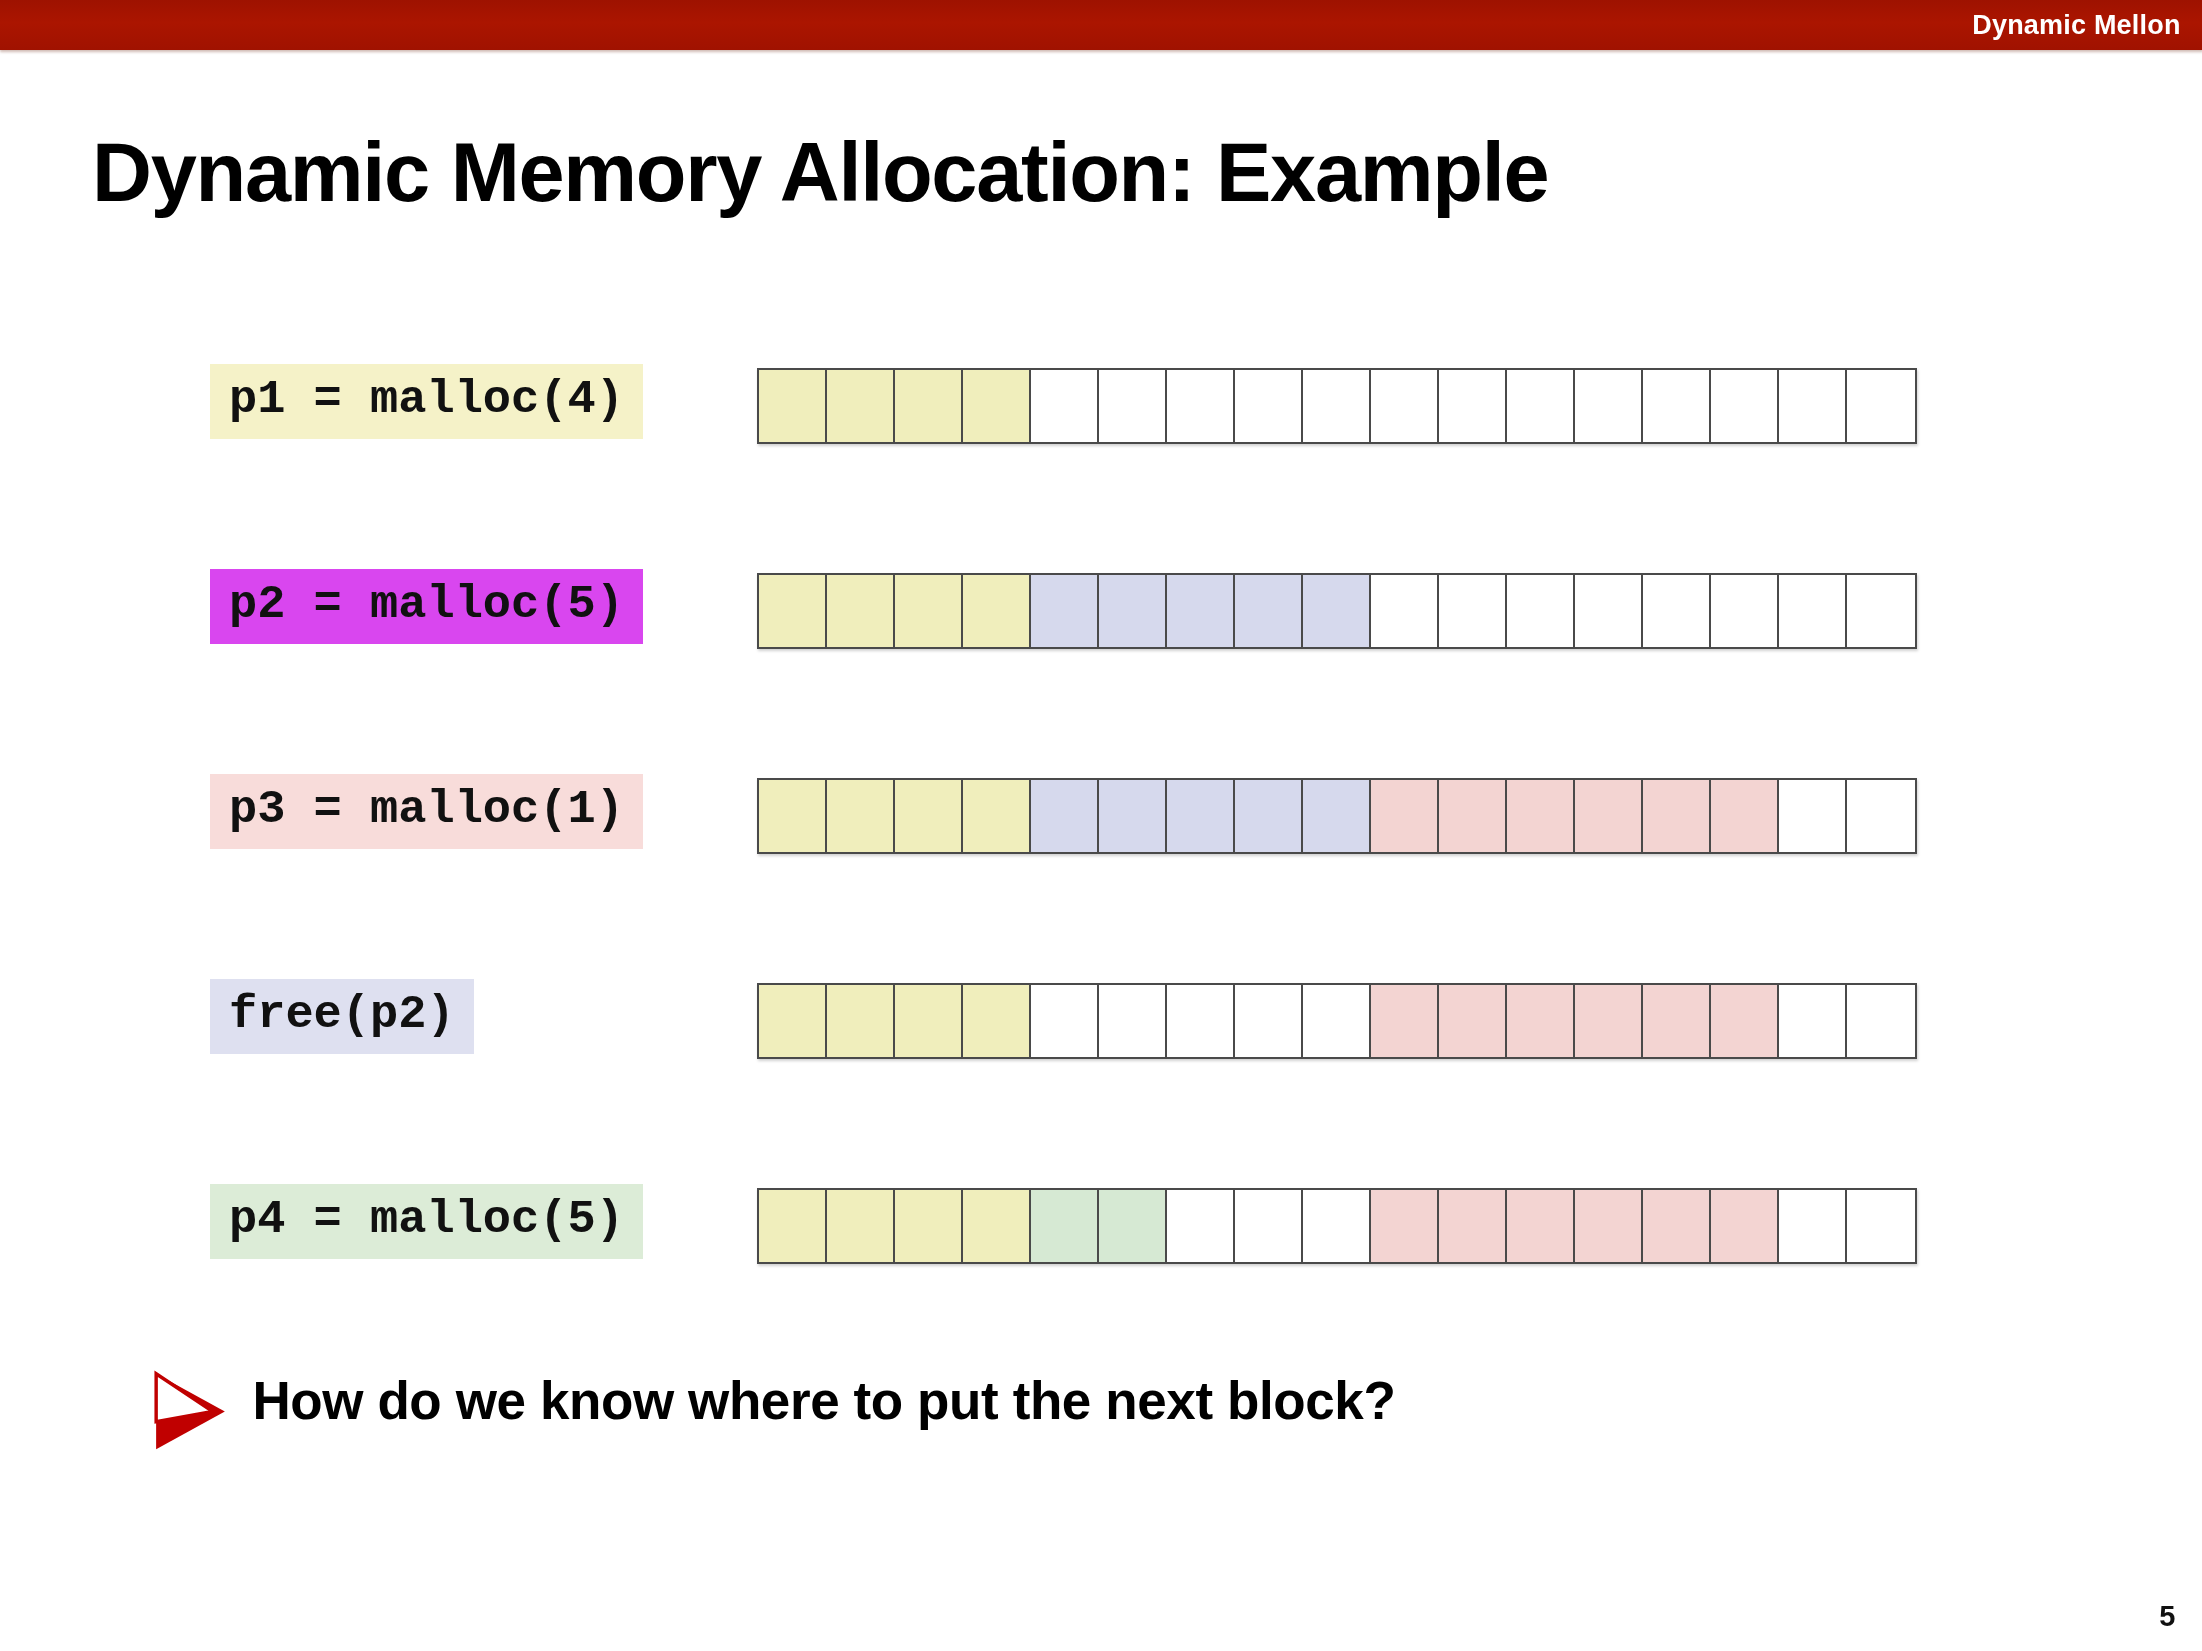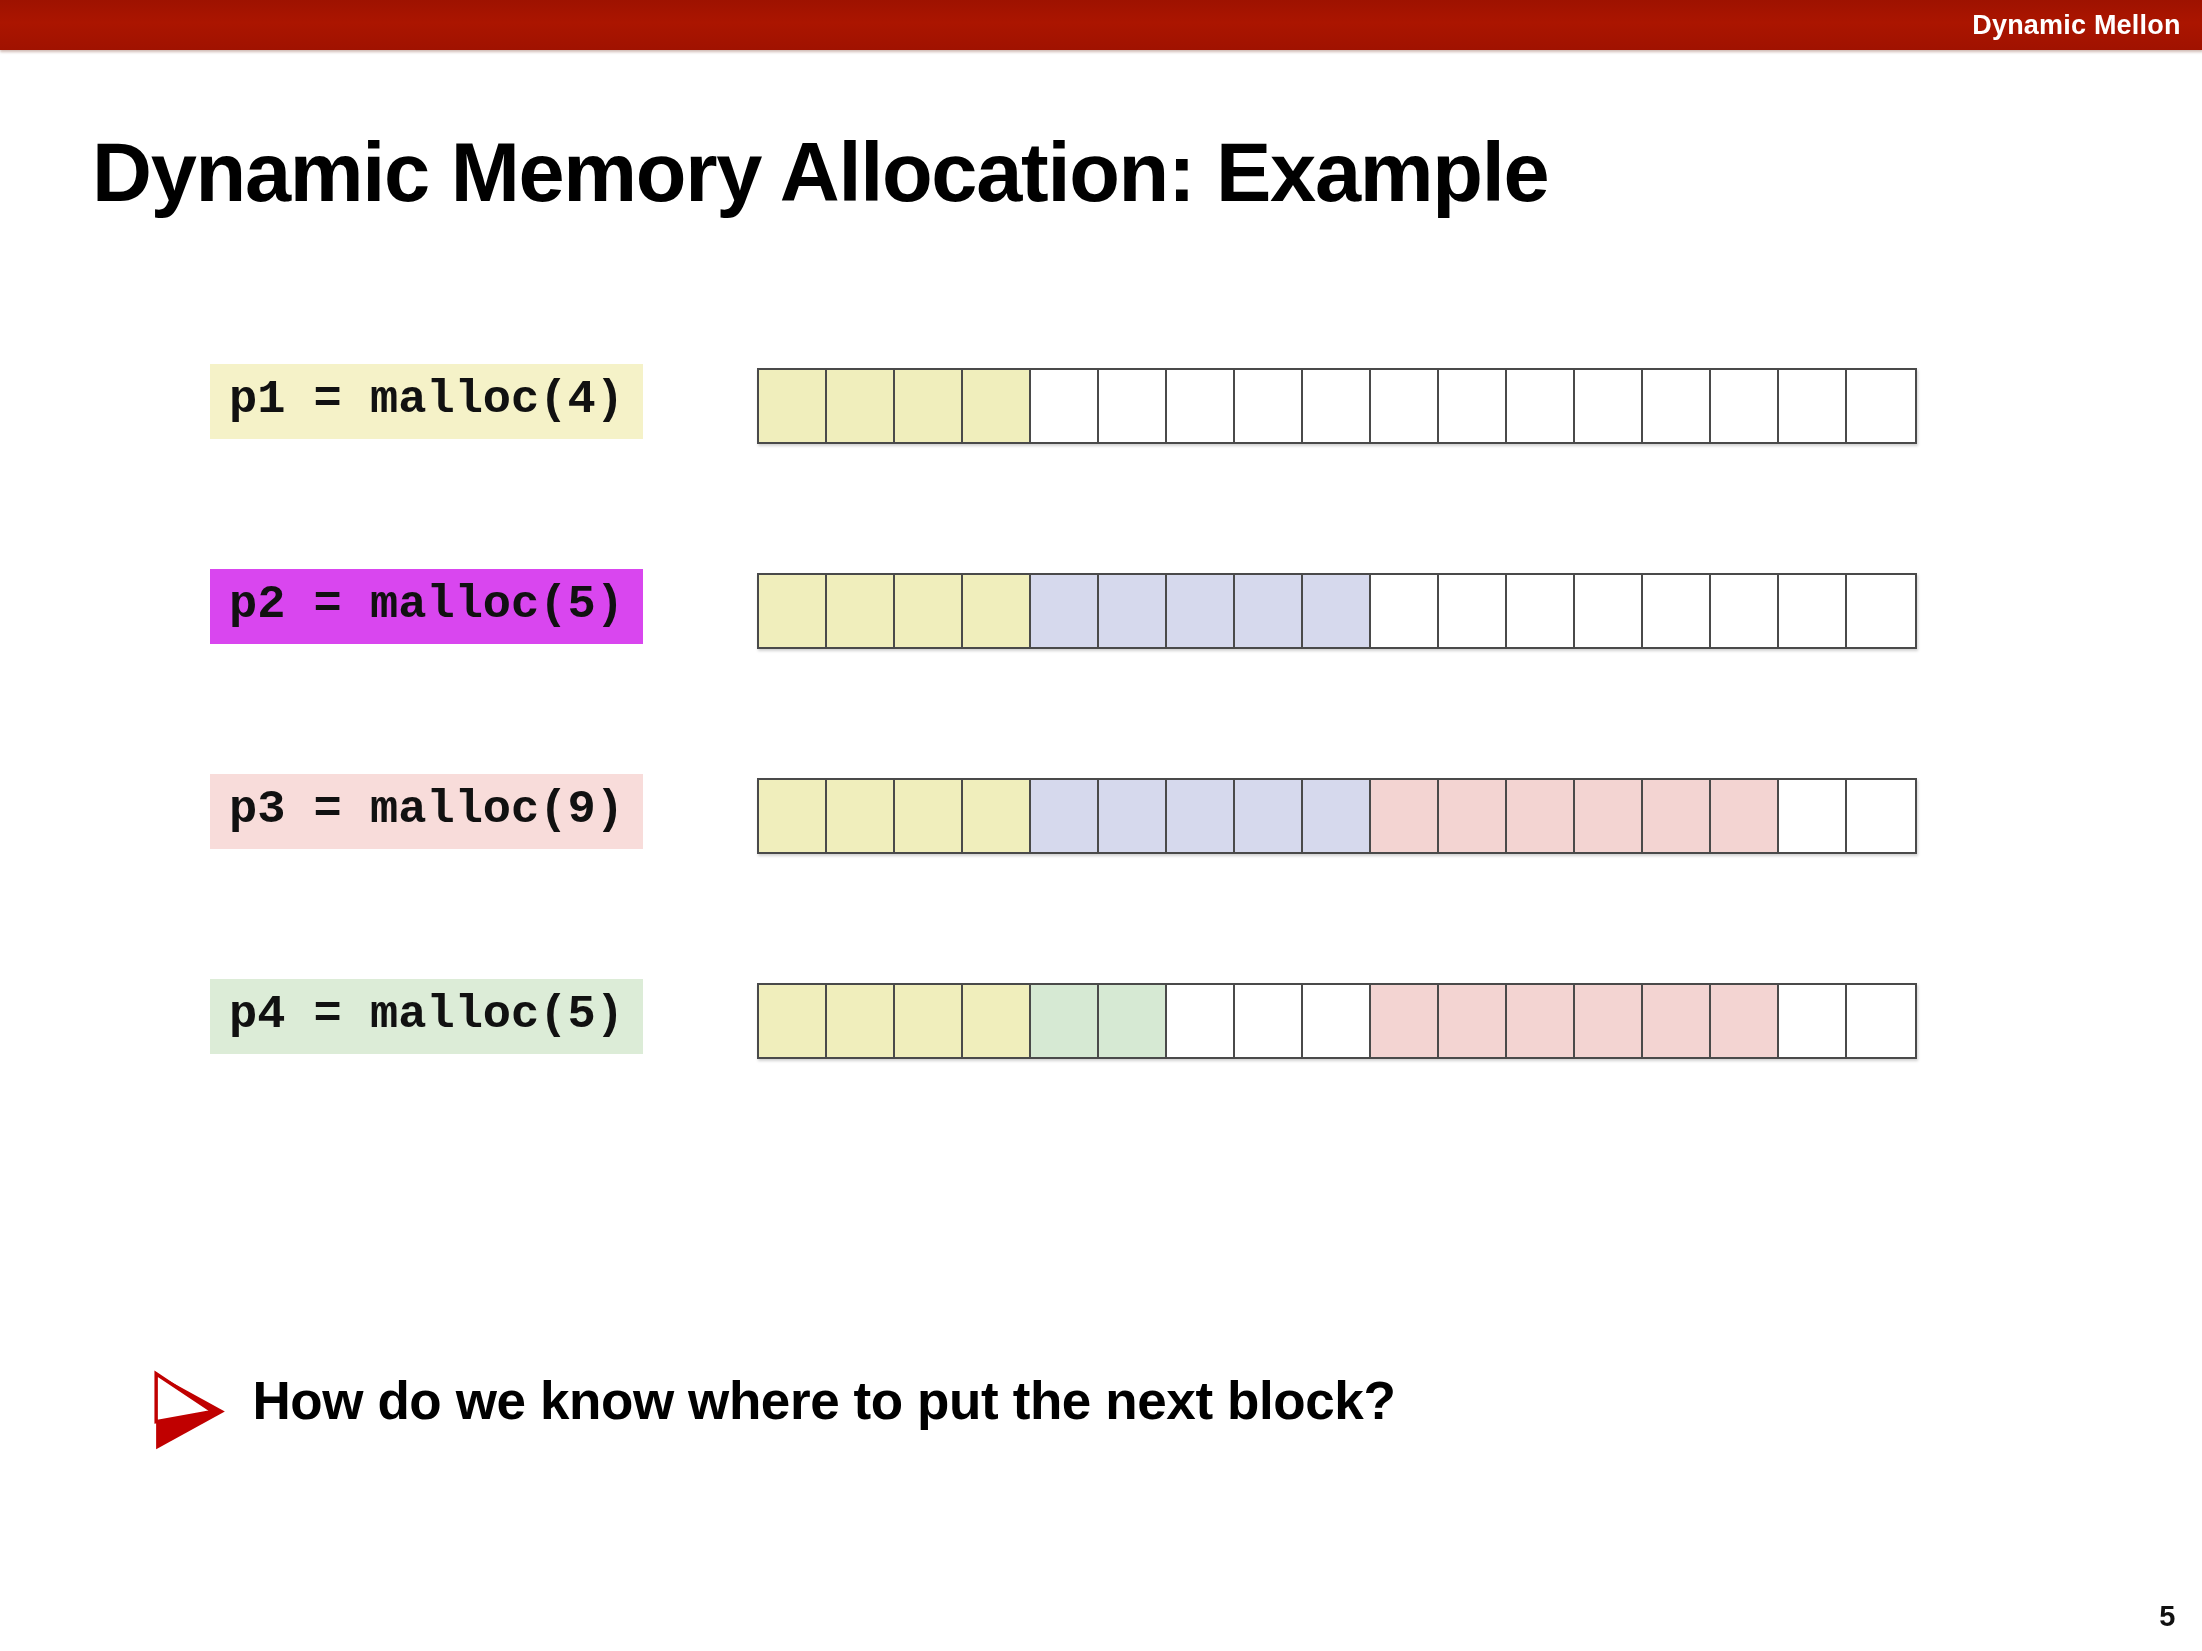--- a/index.html
+++ b/index.html
@@ -172,31 +172,53 @@
         <div class="cell" style="background: rgb(255, 255, 255);"></div>
         <div class="cell" style="background: rgb(255, 255, 255);"></div>
         <div class="cell" style="background: rgb(255, 255, 255);"></div>
         <div class="cell" style="background: rgb(255, 255, 255);"></div>
         <div class="cell" style="background: rgb(255, 255, 255);"></div>
         <div class="cell" style="background: rgb(255, 255, 255);"></div>
         <div class="cell" style="background: rgb(255, 255, 255);"></div>
       </div>
     </div>
     <div class="mem-row">
-      <div class="code-label" style="background: rgb(248, 220, 218);">p3 = malloc(9)</div>
-      <div class="strip">
-        <div class="cell" style="background: rgb(240, 238, 188);"></div>
-        <div class="cell" style="background: rgb(240, 238, 188);"></div>
-        <div class="cell" style="background: rgb(240, 238, 188);"></div>
-        <div class="cell" style="background: rgb(240, 238, 188);"></div>
-        <div class="cell" style="background: rgb(214, 217, 237);"></div>
-        <div class="cell" style="background: rgb(214, 217, 237);"></div>
-        <div class="cell" style="background: rgb(214, 217, 237);"></div>
-        <div class="cell" style="background: rgb(214, 217, 237);"></div>
-        <div class="cell" style="background: rgb(214, 217, 237);"></div>
+      <div class="code-label" style="background: rgb(248, 220, 218);">p3 = malloc(1)</div>
+      <div class="strip">
+        <div class="cell" style="background: rgb(240, 238, 188);"></div>
+        <div class="cell" style="background: rgb(240, 238, 188);"></div>
+        <div class="cell" style="background: rgb(240, 238, 188);"></div>
+        <div class="cell" style="background: rgb(240, 238, 188);"></div>
+        <div class="cell" style="background: rgb(214, 217, 237);"></div>
+        <div class="cell" style="background: rgb(214, 217, 237);"></div>
+        <div class="cell" style="background: rgb(214, 217, 237);"></div>
+        <div class="cell" style="background: rgb(214, 217, 237);"></div>
+        <div class="cell" style="background: rgb(214, 217, 237);"></div>
+        <div class="cell" style="background: rgb(243, 212, 210);"></div>
+        <div class="cell" style="background: rgb(243, 212, 210);"></div>
+        <div class="cell" style="background: rgb(243, 212, 210);"></div>
+        <div class="cell" style="background: rgb(243, 212, 210);"></div>
+        <div class="cell" style="background: rgb(243, 212, 210);"></div>
+        <div class="cell" style="background: rgb(243, 212, 210);"></div>
+        <div class="cell" style="background: rgb(255, 255, 255);"></div>
+        <div class="cell" style="background: rgb(255, 255, 255);"></div>
+      </div>
+    </div>
+    <div class="mem-row">
+      <div class="code-label" style="background: rgb(222, 224, 240);">free(p2)</div>
+      <div class="strip">
+        <div class="cell" style="background: rgb(240, 238, 188);"></div>
+        <div class="cell" style="background: rgb(240, 238, 188);"></div>
+        <div class="cell" style="background: rgb(240, 238, 188);"></div>
+        <div class="cell" style="background: rgb(240, 238, 188);"></div>
+        <div class="cell" style="background: rgb(255, 255, 255);"></div>
+        <div class="cell" style="background: rgb(255, 255, 255);"></div>
+        <div class="cell" style="background: rgb(255, 255, 255);"></div>
+        <div class="cell" style="background: rgb(255, 255, 255);"></div>
+        <div class="cell" style="background: rgb(255, 255, 255);"></div>
         <div class="cell" style="background: rgb(243, 212, 210);"></div>
         <div class="cell" style="background: rgb(243, 212, 210);"></div>
         <div class="cell" style="background: rgb(243, 212, 210);"></div>
         <div class="cell" style="background: rgb(243, 212, 210);"></div>
         <div class="cell" style="background: rgb(243, 212, 210);"></div>
         <div class="cell" style="background: rgb(243, 212, 210);"></div>
         <div class="cell" style="background: rgb(255, 255, 255);"></div>
         <div class="cell" style="background: rgb(255, 255, 255);"></div>
       </div>
     </div>

